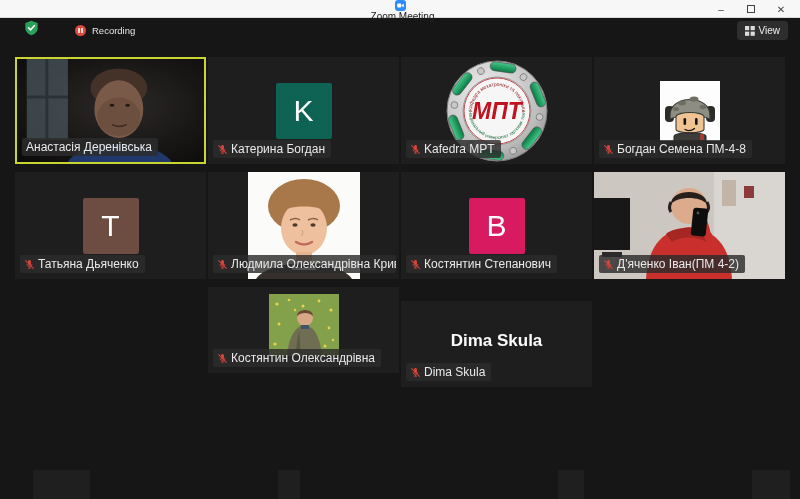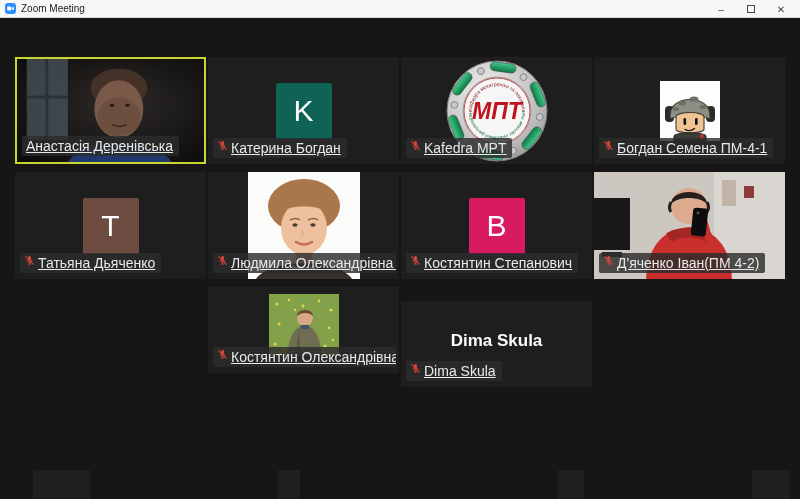--- a/index.html
+++ b/index.html
@@ -1,21 +1,21 @@
 <!DOCTYPE html>
 <html style="--active-border: #c9d531; --record-red: #df4b3c; --shield-green: #2aa05a; --titlebar-bg: #f7f7f7; --meeting-bg: #161616; --tile-bg: #1e1e1e;"><head>
 <meta charset="utf-8">
 <style>
   html,body{margin:0;padding:0;background:#000;}
   *{box-sizing:border-box;font-family:"Liberation Sans",sans-serif;}
   #app{position:relative;width:800px;height:499px;background:var(--meeting-bg,#161616);overflow:hidden;}
 
   
   .titlebar{position:absolute;left:0;top:0;width:800px;height:18px;background:var(--titlebar-bg,#f7f7f7);
-    display:flex;align-items:center;padding-left:5px;border-bottom:1px solid #d9d9d9;}
+    display:flex;align-items:center;padding-left:5px;border-bottom:1px solid #d9d9d9;flex-direction:column;}
   .zoom-app-icon{width:11px;height:11px;border-radius:3px;background:#2d8cff;display:inline-flex;align-items:center;justify-content:center;margin-right:5px;flex:0 0 auto;}
   .titlebar-text{font-size:10px;color:#222;}
   .win-controls{position:absolute;right:4px;top:0;height:18px;display:flex;align-items:center;}
   .win-btn{width:30px;height:18px;display:flex;align-items:center;justify-content:center;color:#444;font-size:10px;cursor:default;}
   .win-btn .sq{width:8px;height:8px;border:1px solid #444;display:block;}
 
   
   .top-overlay{position:absolute;left:0;top:18px;width:800px;height:24px;display:flex;align-items:center;}
   .shield{margin-left:24px;}
   .rec-group{display:flex;align-items:center;margin-left:36px;gap:6px;}
@@ -23,22 +23,22 @@
   .rec-dot i{display:block;width:1.5px;height:5px;background:rgba(255,255,255,.8);}
   .rec-label{color:#e6e6e6;font-size:9.5px;}
   .view-btn{position:absolute;right:12px;top:3px;height:19px;background:#2e2e2e;border-radius:4px;display:flex;align-items:center;gap:4px;padding:0 8px;color:#eee;font-size:10px;}
 
   
   .tile{position:absolute;background:var(--tile-bg,#1e1e1e);display:flex;align-items:center;justify-content:center;overflow:hidden;}
   .tile.active{border:2px solid var(--active-border,#c9d531);}
   .scene{position:absolute;inset:0;width:100%;height:100%;}
   .letter-avatar{width:56px;height:56px;border-radius:2px;display:flex;align-items:center;justify-content:center;
     color:#fff;font-size:30px;font-weight:400;}
-  .name-tag{position:absolute;left:5px;bottom:6px;display:inline-flex;align-items:flex-start;gap:3px;
-    background:rgba(44,44,44,.82);color:#e9e9e9;font-size:14px;padding:2px 6px 2px 4px;border-radius:2px;white-space:nowrap;max-width:96%;overflow:hidden;text-decoration:underline;}
+  .name-tag{position:absolute;left:5px;bottom:6px;display:inline-flex;align-items:center;gap:3px;
+    background:rgba(44,44,44,.82);color:#e9e9e9;font-size:12px;padding:2px 6px 2px 4px;border-radius:2px;white-space:nowrap;max-width:96%;overflow:hidden;}
   .name-tag svg{flex:0 0 auto;}
   .big-name{position:absolute;left:0;right:0;top:30px;text-align:center;color:#fbfbfb;font-size:17px;font-weight:bold;}
 
   
   .ghost{position:absolute;top:470px;height:29px;background:#1f1f1f;}
 </style>
 </head>
 <body>
 
 <div id="app">
@@ -53,20 +53,44 @@
     <span class="titlebar-text">Zoom Meeting</span>
     <div class="win-controls">
       <span class="win-btn">–</span>
       <span class="win-btn">
           <i class="sq"></i>
         </span>
       <span class="win-btn">✕</span>
     </div>
   </div>
 
+  <div class="top-overlay">
+    <span class="shield">
+      <svg width="15" height="16" viewBox="0 0 16 17">
+        <path d="M8 .8 14.6 3.2 V8.2 C14.6 12.3 11.6 15 8 16.2 C4.4 15 1.4 12.3 1.4 8.2 V3.2 Z" fill="var(--shield-green,#2aa05a)"></path>
+        <path d="M4.8 8.3 7 10.5 11.2 5.9" fill="none" stroke="#fff" stroke-width="1.6" stroke-linecap="round" stroke-linejoin="round"></path>
+      </svg>
+    </span>
+    <span class="rec-group">
+      <span class="rec-dot">
+          <i></i>
+          <i></i>
+        </span>
+      <span class="rec-label">Recording</span>
+    </span>
+    <span class="view-btn">
+      <svg width="10" height="10" viewBox="0 0 10 10">
+        <rect x="0" y="0" width="4.2" height="4.2" fill="#ddd"></rect>
+          <rect x="5.6" y="0" width="4.2" height="4.2" fill="#ddd"></rect>
+        <rect x="0" y="5.6" width="4.2" height="4.2" fill="#ddd"></rect>
+          <rect x="5.6" y="5.6" width="4.2" height="4.2" fill="#ddd"></rect>
+      </svg>
+      <span>View</span>
+    </span>
+  </div>
 
   <div class="tile active" style="left:15px;top:57px;width:191px;height:107px">
     <svg class="scene" viewBox="0 0 191 107" preserveAspectRatio="none">
       <defs>
         <radialGradient id="dimroom" cx="55%" cy="45%" r="75%">
           <stop offset="0%" stop-color="#33302e"></stop>
             <stop offset="60%" stop-color="#1c1a19"></stop>
             <stop offset="100%" stop-color="#0e0d0d"></stop>
         </radialGradient>
       </defs>
@@ -188,21 +212,21 @@
       <rect x="40" y="53" width="4" height="6" fill="#a33a30"></rect>
     </svg>
     <div class="name-tag">
       <svg width="11" height="11" viewBox="0 0 12 12">
           <path d="M6 1.2c-.9 0-1.6.7-1.6 1.6v2.6a1.6 1.6 0 0 0 3.2 0V2.8C7.6 1.9 6.9 1.2 6 1.2z" fill="#d5443a"></path>
           <path d="M3.2 5.4a2.8 2.8 0 0 0 5.6 0" stroke="#d5443a" fill="none" stroke-width=".9"></path>
           <line x1="6" y1="8.2" x2="6" y2="10" stroke="#d5443a" stroke-width=".9"></line>
           <line x1="4.2" y1="10" x2="7.8" y2="10" stroke="#d5443a" stroke-width=".9"></line>
           <line x1="1.5" y1="1.5" x2="10.5" y2="10.5" stroke="#d5443a" stroke-width="1.1"></line>
         </svg>
-      <span>Богдан Семена ПМ-4-1</span>
+      <span>Богдан Семена ПМ-4-8</span>
     </div>
   </div>
 
   <div class="tile" style="left:15px;top:172px;width:191px;height:107px">
     <div class="letter-avatar" style="background-color: rgb(109, 76, 65);">T</div>
     <div class="name-tag">
       <svg width="11" height="11" viewBox="0 0 12 12">
           <path d="M6 1.2c-.9 0-1.6.7-1.6 1.6v2.6a1.6 1.6 0 0 0 3.2 0V2.8C7.6 1.9 6.9 1.2 6 1.2z" fill="#d5443a"></path>
           <path d="M3.2 5.4a2.8 2.8 0 0 0 5.6 0" stroke="#d5443a" fill="none" stroke-width=".9"></path>
           <line x1="6" y1="8.2" x2="6" y2="10" stroke="#d5443a" stroke-width=".9"></line>

